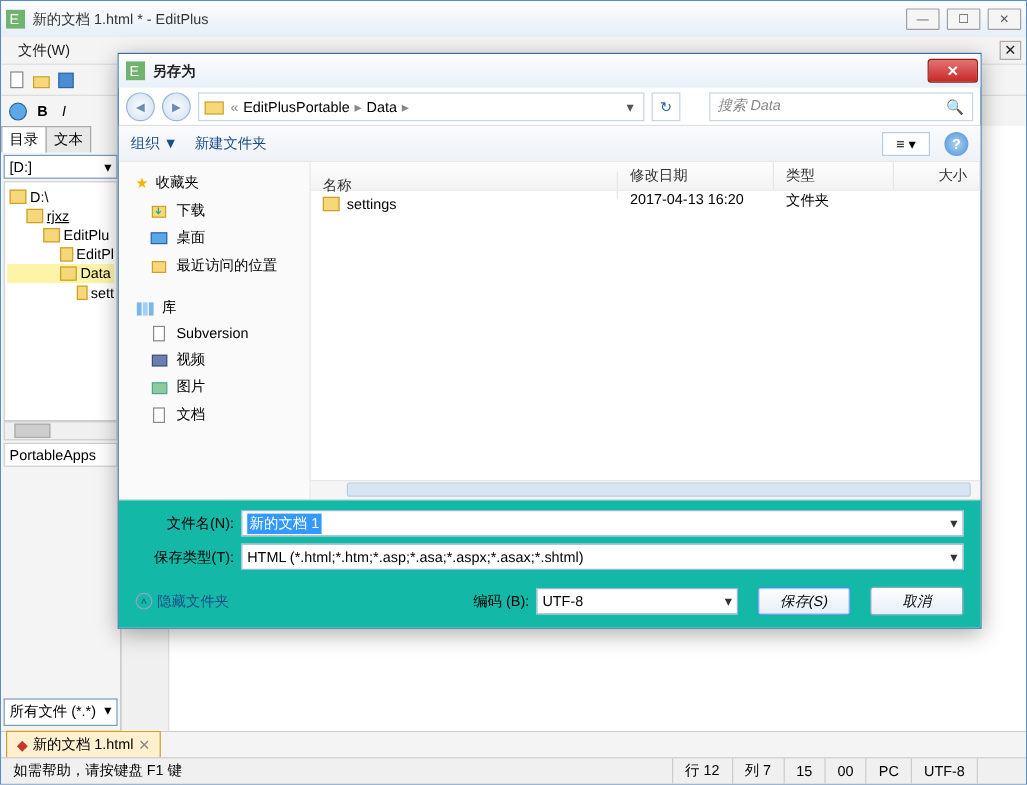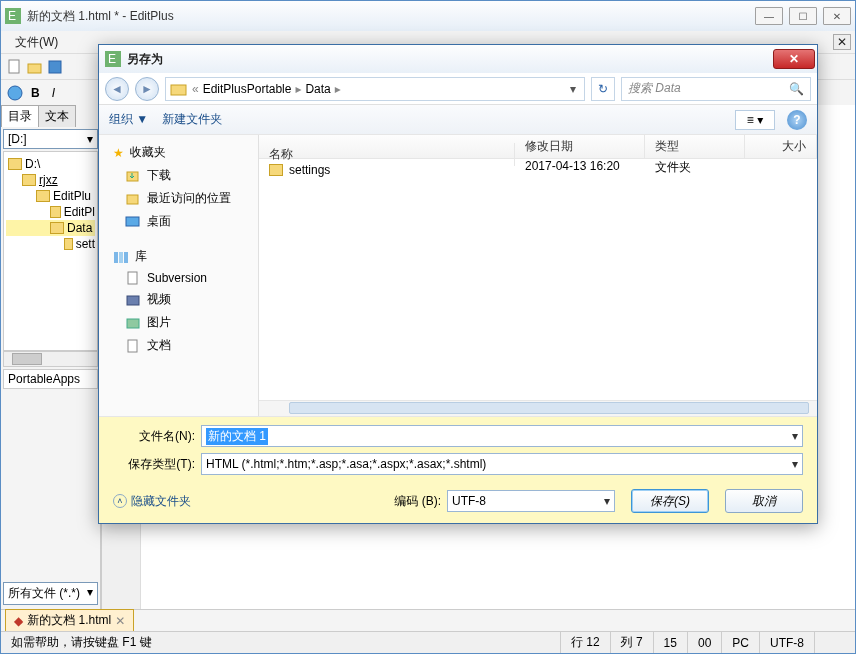--- a/index.html
+++ b/index.html
@@ -52,21 +52,21 @@
 .dlg-titlebar { height: 28px; background: linear-gradient(#fdfdfe,#e9f0f8); display:flex; align-items:center; padding:0 2px 0 6px; }
 .dlg-titlebar .title { flex:1; color:#222; font-weight:bold; }
 .dlg-close { width:42px; height:20px; background: linear-gradient(#e57373,#c62828); border:1px solid #8e1b1b; border-radius:3px; color:#fff; display:flex; align-items:center; justify-content:center; font-weight:bold; font-size:12px;}
 
 .dlg-nav { height: 32px; border-bottom:1px solid #e0e0e0; display:flex; align-items:center; padding:0 6px; gap:6px;}
 .nav-circle { width:24px;height:24px;border-radius:50%;background:radial-gradient(#fafcff,#cfe0f2);border:1px solid #9ab6d4; display:flex;align-items:center;justify-content:center;color:#6d8bb3;}
 .breadcrumb { flex:1; height:24px; border:1px solid #c4d5e6; background:#fff; display:flex; align-items:center; padding:0 4px; gap:2px;}
 .breadcrumb .sep{ color:#888; padding:0 2px;}
 .breadcrumb .dd{ width:14px; text-align:center; color:#555;}
 .refresh-btn{ width:24px;height:24px;border:1px solid #c4d5e6;background:#fff;display:flex;align-items:center;justify-content:center;color:#2a62a8;}
-.search-box { width:190px; height:24px; border:1px solid #c4d5e6; background:#fff; display:flex; align-items:center; padding:0 6px; color:#888; font-style:italic;}
+.search-box { width:220px; height:24px; border:1px solid #c4d5e6; background:#fff; display:flex; align-items:center; padding:0 6px; color:#888; font-style:italic;margin-left:18px;}
 .search-box .sicon{ margin-left:auto; color:#2a62a8; font-style:normal;}
 
 .dlg-toolbar{ height:30px; border-bottom:1px solid #e6e6e6; background:linear-gradient(#fafbfd,#eef2f7); display:flex; align-items:center; padding:0 10px; gap:14px;}
 .dlg-toolbar .link{ color:#1a4e8a; }
 .dlg-toolbar .right{ margin-left:auto; display:flex; align-items:center; gap:12px;}
 .view-btn{ width:40px;height:20px;border:1px solid #b8cde2;background:#fff;display:flex;align-items:center;justify-content:center;}
 .help-btn{ width:20px;height:20px;border-radius:50%;background:radial-gradient(#aed3f5,#4a8ed0);color:#fff;display:flex;align-items:center;justify-content:center;font-weight:bold;}
 
 .dlg-body{ flex:1; display:flex; overflow:hidden;}
 .dlg-sidebar{ width:160px; border-right:1px solid #e0e0e0; background:#fafafa; padding:6px 4px; overflow:hidden;}
@@ -78,21 +78,21 @@
 .col-headers{ height:24px; border-bottom:1px solid #e6e6e6; display:flex; align-items:center; background:linear-gradient(#fdfdfd,#f3f3f3);}
 .col{ padding:0 10px; border-right:1px solid #e6e6e6; height:100%; display:flex; align-items:center; color:#333;}
 .col.name{ width:256px;margin-top:16px;} .col.date{ width:130px;} .col.type{ width:100px;} .col.size{ flex:1; justify-content:flex-end;}
 .file-row{ display:flex; height:22px;}
 .file-row .c{ padding:0 10px;} 
 .file-row .c.name{ width:256px; display:flex; align-items:center; gap:6px;}
 .file-row .c.date{ width:130px;} .file-row .c.type{ width:100px;} 
 .list-scroll{ height:16px; border-top:1px solid #e6e6e6; background:#f5f5f5; margin-top:auto; position:relative;}
 .list-scroll .lthumb{ position:absolute; left:30px; top:1px; height:12px; width:520px; background:#d7e4f2; border:1px solid #b8cde2; border-radius:2px;}
 
-.dlg-bottom{ padding:8px 14px 10px 14px; border-top:1px solid #e6e6e6; background:#fef9c3;}
+.dlg-bottom{ padding:8px 14px 10px 14px; border-top:1px solid #e6e6e6; background:#14b8a6;}
 .form-row{ display:flex; align-items:center; margin-bottom:6px;}
 .form-row label{ width:88px; text-align:right; padding-right:6px;}
 .combo{ flex:1; height:22px; border:1px solid #9ab6d4; background:#fff; display:flex; align-items:center; padding:0 4px;}
 .combo .dd{ margin-left:auto; color:#333;}
 .filename-sel{ background:#3399ff; color:#fff; padding:0 2px;}
 .action-row{ display:flex; align-items:center; margin-top:14px;}
 .hide-folders{ display:flex; align-items:center; gap:4px; color:#1a4e8a;}
 .enc-group{ margin-left:auto; display:flex; align-items:center; gap:6px;}
 .enc-combo{ width:168px;}
 .dlg-btn{ width:78px; height:24px; border:1px solid #8aa9c7; background:linear-gradient(#fefefe,#e5eef7); border-radius:3px; display:flex; align-items:center; justify-content:center; margin-left:10px;font-style:italic;}
@@ -275,32 +275,32 @@
             <svg width="16" height="14">
               <rect x="2" y="3" width="11" height="9" fill="#f6d87a" stroke="#c9a227"></rect>
               <path d="M7 4 L7 9 M5 7 L7 9 L9 7" stroke="#2a8" fill="none"></path>
             </svg>
           </span>
           <span>下载</span>
         </div>
       <div class="sb-item">
           <span class="sb-icon">
             <svg width="16" height="14">
+              <rect x="1" y="2" width="13" height="9" fill="#5aa9e6" stroke="#2a62a8"></rect>
+            </svg>
+          </span>
+          <span>桌面</span>
+        </div>
+      <div class="sb-item">
+          <span class="sb-icon">
+            <svg width="16" height="14">
               <rect x="2" y="3" width="11" height="9" fill="#f6d87a" stroke="#c9a227"></rect>
             </svg>
           </span>
           <span>最近访问的位置</span>
-        </div>
-      <div class="sb-item">
-          <span class="sb-icon">
-            <svg width="16" height="14">
-              <rect x="1" y="2" width="13" height="9" fill="#5aa9e6" stroke="#2a62a8"></rect>
-            </svg>
-          </span>
-          <span>桌面</span>
         </div>
       <div style="height:12px;"></div>
       <div class="sb-item top">
           <span class="sb-icon">
             <svg width="16" height="14">
               <rect x="1" y="2" width="4" height="11" fill="#7cb7e8"></rect>
               <rect x="6" y="2" width="4" height="11" fill="#a3d0f0"></rect>
               <rect x="11" y="2" width="4" height="11" fill="#7cb7e8"></rect>
             </svg>
           </span>

